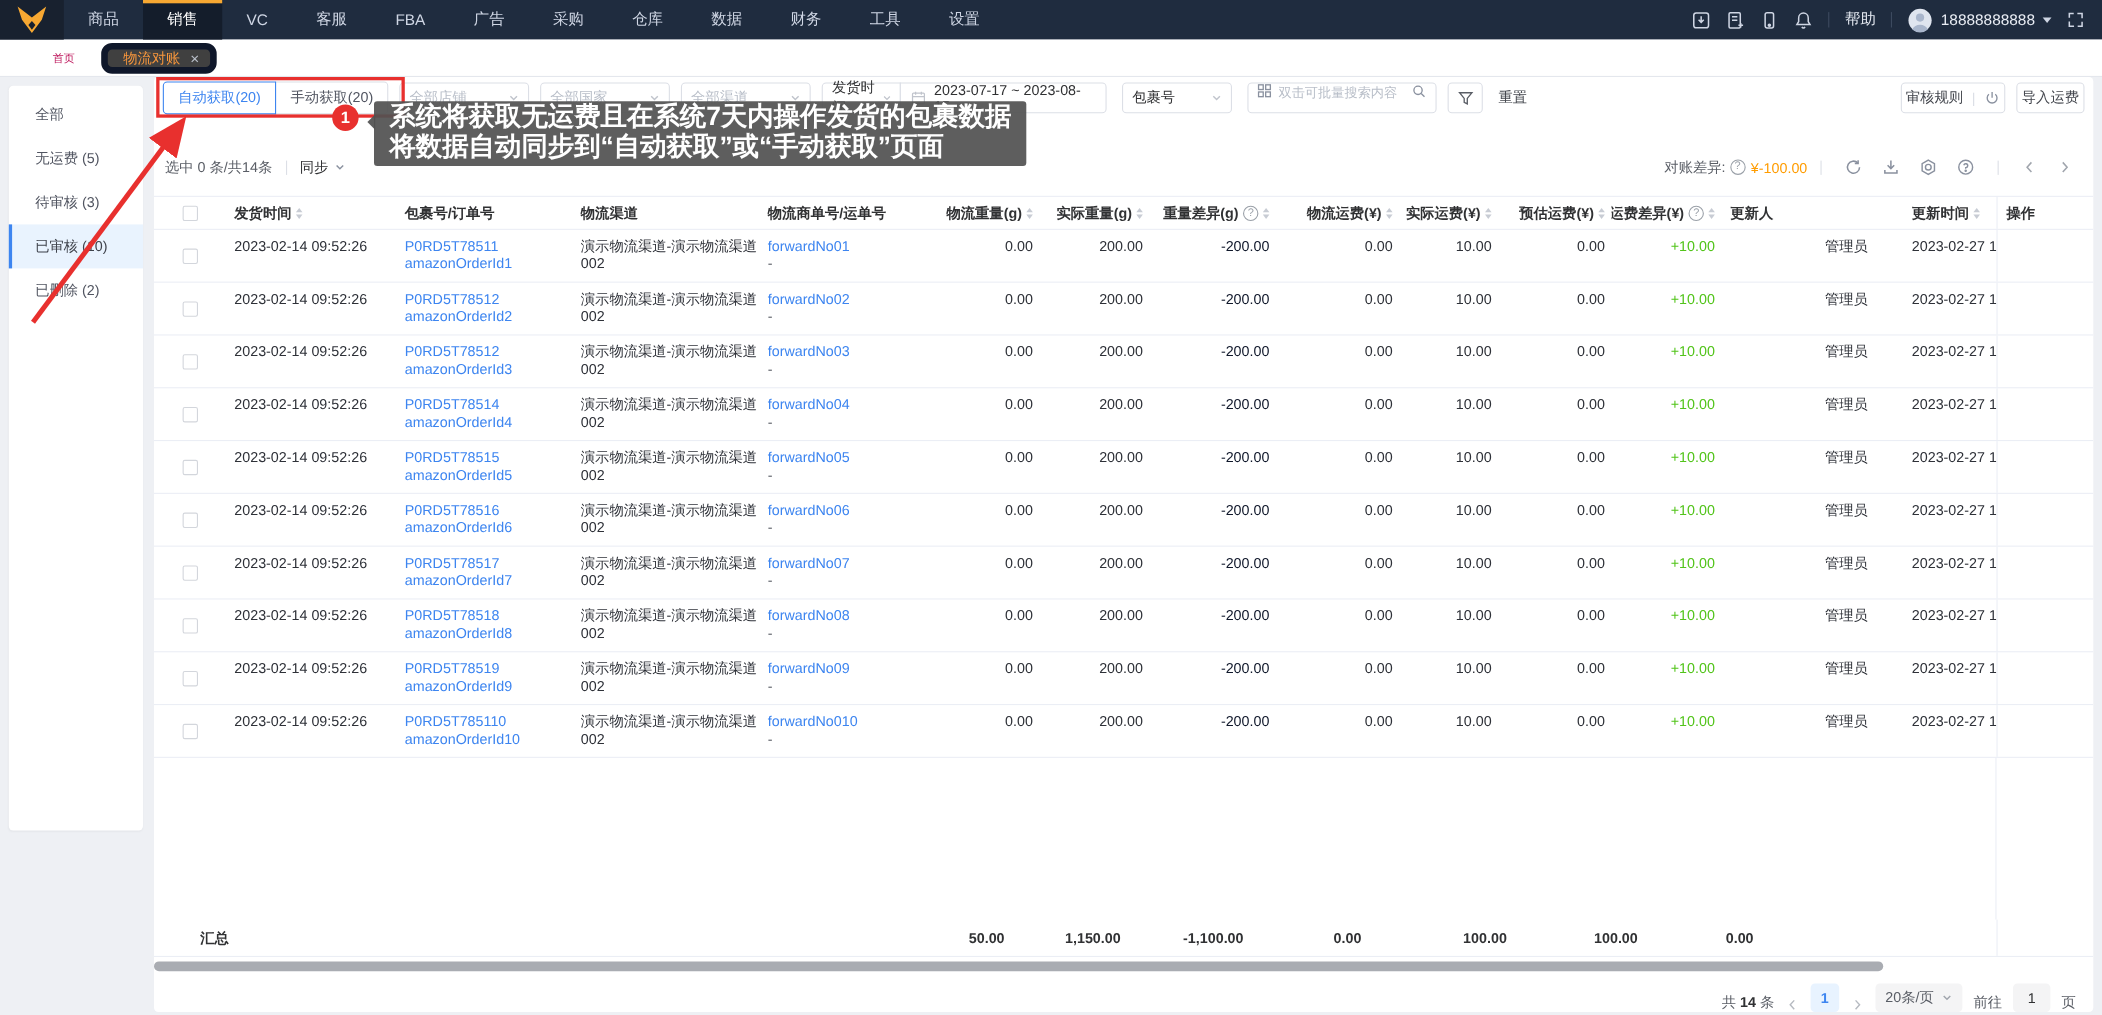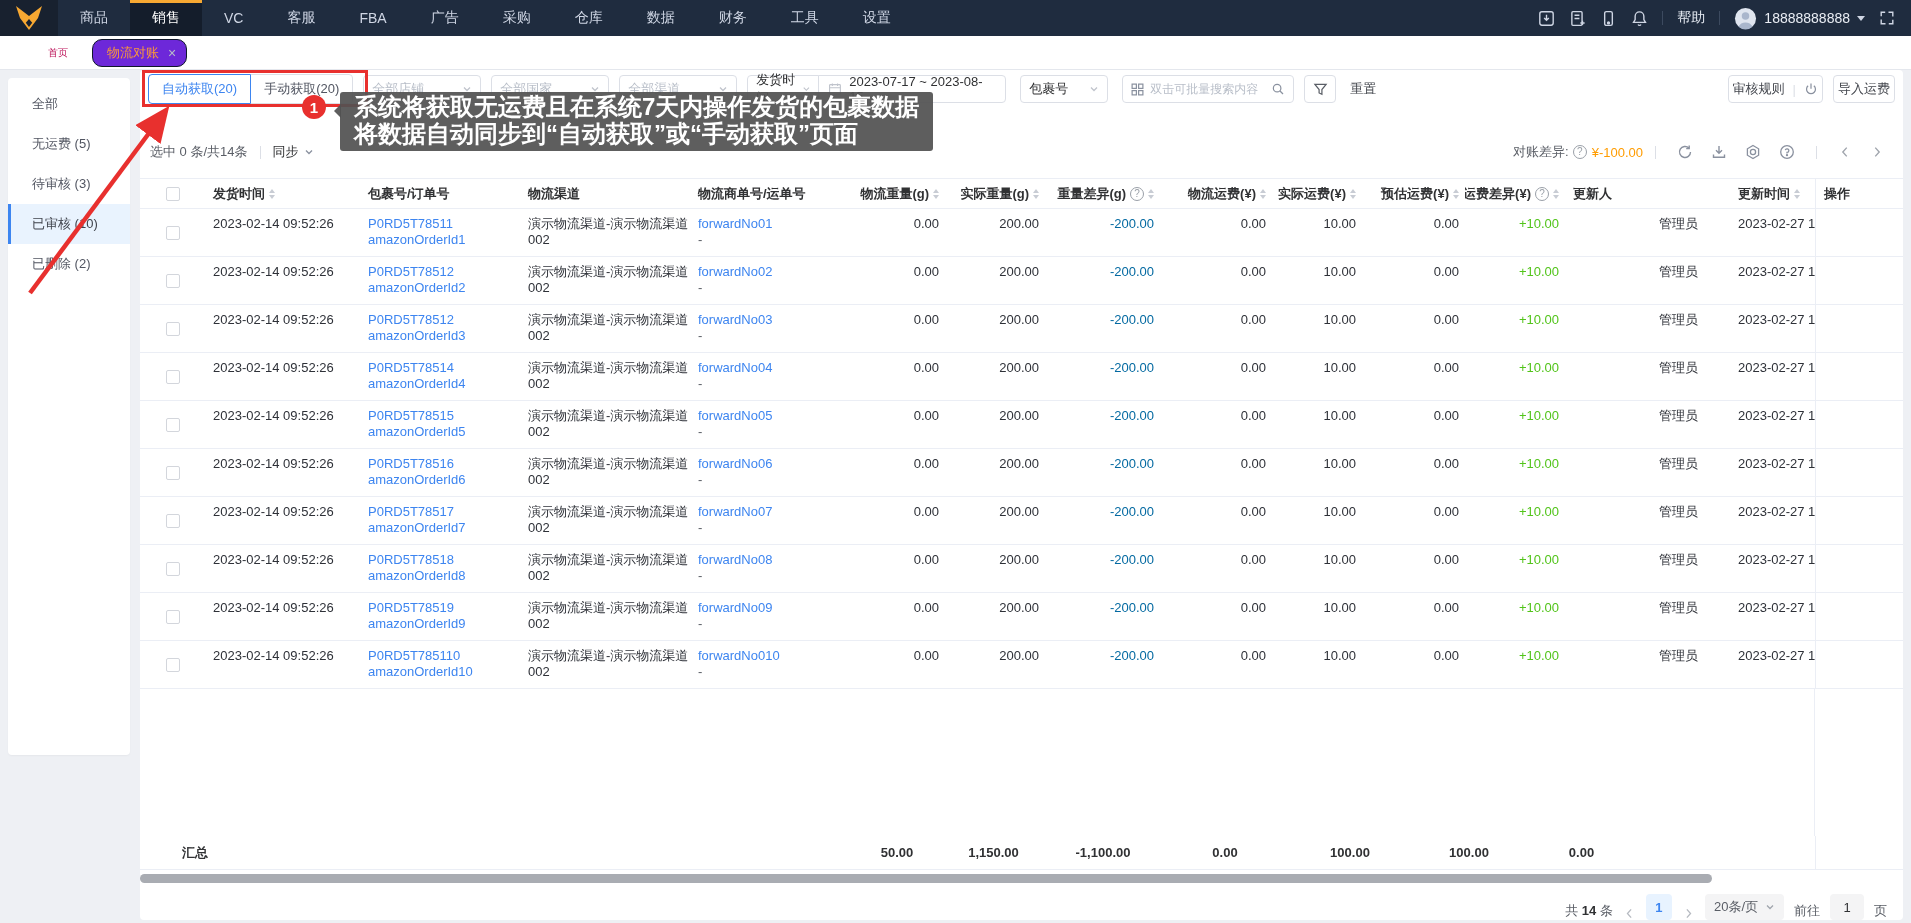--- a/index.html
+++ b/index.html
@@ -17,45 +17,45 @@
   .nav-ic{display:flex;align-items:center;cursor:pointer}
   .nav-sep{width:1px;height:14px;background:#3c4a5f}
   .nav-help{font-size:14px;cursor:pointer;color:#e3e8f0}
   .userbox{display:flex;align-items:center;gap:7px;cursor:pointer}
   .uname{font-size:14px;color:#e9edf4}
   .caret{width:0;height:0;border-left:4px solid transparent;border-right:4px solid transparent;border-top:5px solid #cfd6e4}
 
   
   .tabbar{height:34px;background:#fff;border-bottom:1px solid #e4e7ed;display:flex;align-items:center}
   .tb-home{margin-left:48px;font-size:10px;color:#be185d;cursor:pointer}
-  .tb-tab{margin-left:24px;height:28px;padding:0 10px 0 14px;border:1px solid #0f172a;border-radius:10px;display:inline-flex;align-items:center;gap:9px;color:#f7963c;font-size:13px;background:#6d28d9;cursor:pointer}
+  .tb-tab{margin-left:24px;height:28px;padding:0 10px 0 14px;border:6px solid #0f172a;border-radius:10px;display:inline-flex;align-items:center;gap:9px;color:#f7963c;font-size:13px;background:#404040;cursor:pointer}
   .tb-x{color:#b8bec8;font-size:14px;line-height:1;cursor:pointer}
 
   
   .sidebar{position:absolute;left:8px;top:78px;width:122px;height:677px;background:#fff;border-radius:4px;box-shadow:0 1px 2px rgba(0,0,0,.04);padding-top:6px}
   .sb-item{height:40px;display:flex;align-items:center;padding-left:21px;font-size:13px;color:#515561;cursor:pointer;border-left:3px solid transparent}
   .sb-item.active{background:#e9f3fe;border-left-color:#3d85f0;color:#3f434c}
 
   
   .panel{position:absolute;left:140px;top:70px;width:1763px;height:850px;background:#fff;border-radius:4px;display:flex;flex-direction:column;overflow:hidden}
 
   
   .frow{display:flex;align-items:center;padding:4px 8px 0;height:34px}
   .ftabs{display:flex}
   .ftab{height:30px;padding:0 13px;border:1px solid #dcdfe6;display:flex;align-items:center;font-size:13px;color:#515561;background:#fff;cursor:pointer}
   .ftab:first-child{border-radius:4px 0 0 4px}
   .ftab:last-child{border-radius:0 4px 4px 0;margin-left:-1px}
   .ftab.active{border-color:#3d85f0;color:#3d85f0;position:relative;z-index:2}
   .fselect{height:28px;border:1px solid #dcdfe6;border-radius:4px;background:#fff;display:flex;align-items:center;justify-content:space-between;padding:0 8px;font-size:13px;color:#303133;margin-left:10px;cursor:pointer}
   .fselect .ph{color:#b8bec8}
-  .w118{width:118px}.w92{width:88px}
+  .w118{width:118px}.w92{width:100px}
   .fjoin{display:flex;margin-left:10px}
   .fjoin .fselect{margin-left:0;width:72px;border-radius:4px 0 0 4px}
   .fdate{height:28px;border:1px solid #dcdfe6;border-radius:0 4px 4px 0;margin-left:-1px;width:188px;display:flex;align-items:center;gap:7px;padding:0 9px;font-size:13px;color:#303133;background:#fff;cursor:pointer}
-  .fsearch{height:28px;border:1px solid #dcdfe6;border-radius:4px;background:#fff;width:172px;display:flex;align-items:center;gap:6px;padding:0 8px;font-size:12px;margin-left:14px;cursor:text}
+  .fsearch{height:28px;border:1px solid #dcdfe6;border-radius:4px;background:#fff;width:172px;display:flex;gap:6px;padding:0 8px;font-size:12px;margin-left:14px;cursor:text}
   .fsearch .ph{color:#b8bec8;flex:1;white-space:nowrap;overflow:hidden}
   .fbtn-ic{width:32px;height:28px;border:1px solid #dcdfe6;border-radius:4px;margin-left:10px;display:flex;align-items:center;justify-content:center;background:#fff;cursor:pointer}
   .reset{margin-left:14px;font-size:13px;color:#43464d;cursor:pointer}
   .fright{margin-left:auto;display:flex;gap:10px}
   .btn{height:28px;border:1px solid #dcdfe6;border-radius:4px;background:#fff;padding:0 4px;display:flex;align-items:center;gap:8px;font-size:13px;color:#43464d;cursor:pointer}
   .bdiv{color:#dcdfe6}
 
   
   .toolbar{margin-top:34px;height:28px;display:flex;align-items:center;padding:0 10px;font-size:13px;color:#5a5e66}
   .vdiv{width:1px;height:13px;background:#dcdfe6;margin:0 12px}
@@ -77,21 +77,21 @@
   .sort i{display:block;width:0;height:0;border-left:3.5px solid transparent;border-right:3.5px solid transparent}
   .sort .up{border-bottom:4.5px solid #c8ccd4}
   .sort .dn{border-top:4.5px solid #c8ccd4}
   .trow{height:48px;border-bottom:1px solid #ebeef5;font-size:13px;color:#2e3138}
   .td{padding:7px 0 0 8px;line-height:16px}
   .td.num{text-align:right;padding-right:6px;padding-left:0}
   .cbcell{display:flex;align-items:center;justify-content:center;padding:0!important}
   .cbx{width:14px;height:14px;border:1px solid #d3d6dc;border-radius:2px;background:#fff;display:inline-block;cursor:pointer}
   .link{display:block;color:#3d85f0;cursor:pointer}
   .sub{display:block;color:#5a5e66}
-  .neg{color:#0369a1}.pos{color:#52c41a}
+  .neg{color:#0f172a}.pos{color:#52c41a}
   .spacer{flex:1;position:relative}
   .spacer::after{content:'';position:absolute;right:88px;top:0;bottom:0;width:1px;background:#ebeef5}
 
   
   .sumgrid{display:grid;grid-template-columns:65px 155px 160px 170px 165px 90px 103px 116px 128px 122px 116px 109px 176px 88px;height:34px;border-bottom:1px solid #ebeef5;font-size:13px;font-weight:700;color:#303133;align-items:center}
   .sumgrid .num{text-align:center;padding-right:6px}
   .sumgrid>:last-child{border-left:1px solid #ebeef5;height:100%}
   .slabel{padding-left:42px;white-space:nowrap}
 
   

